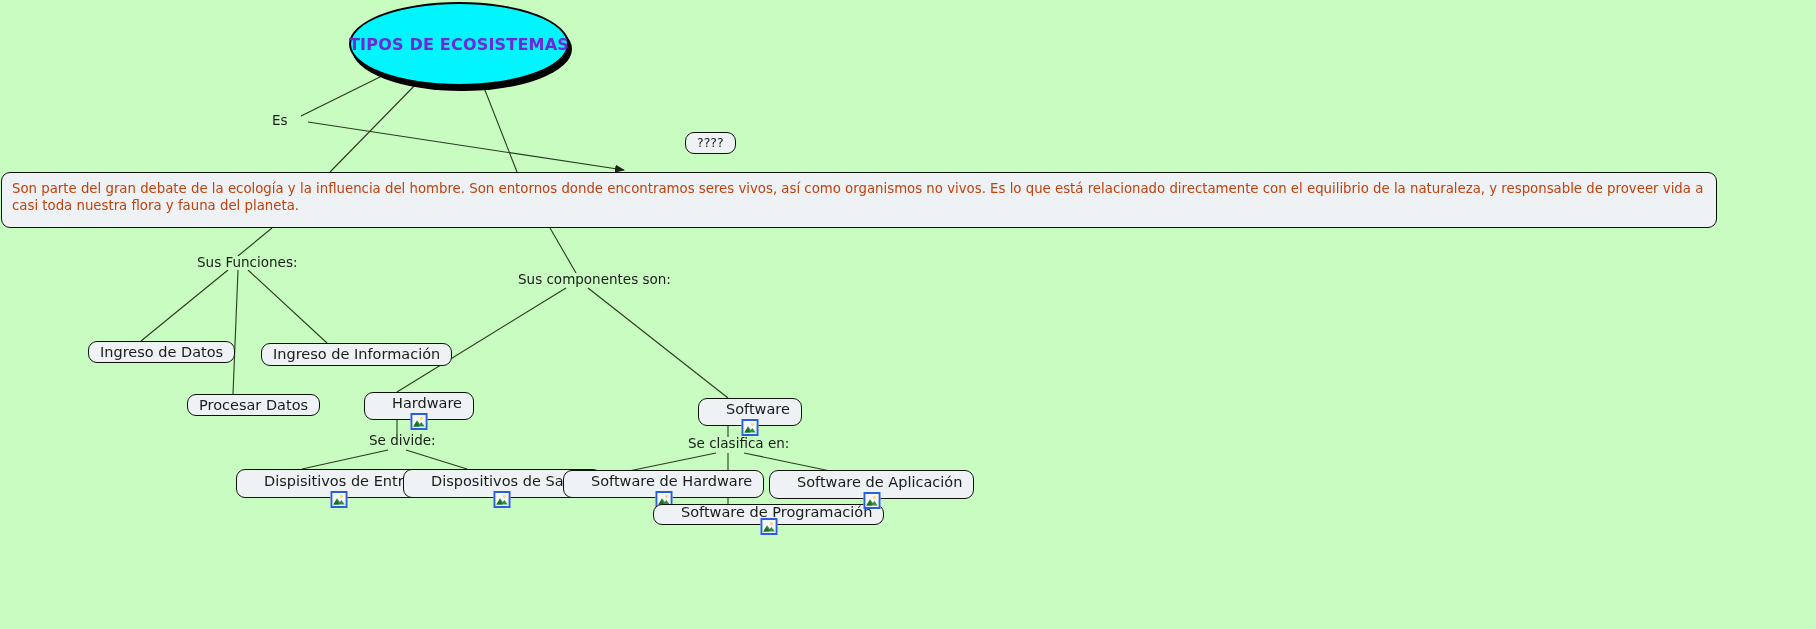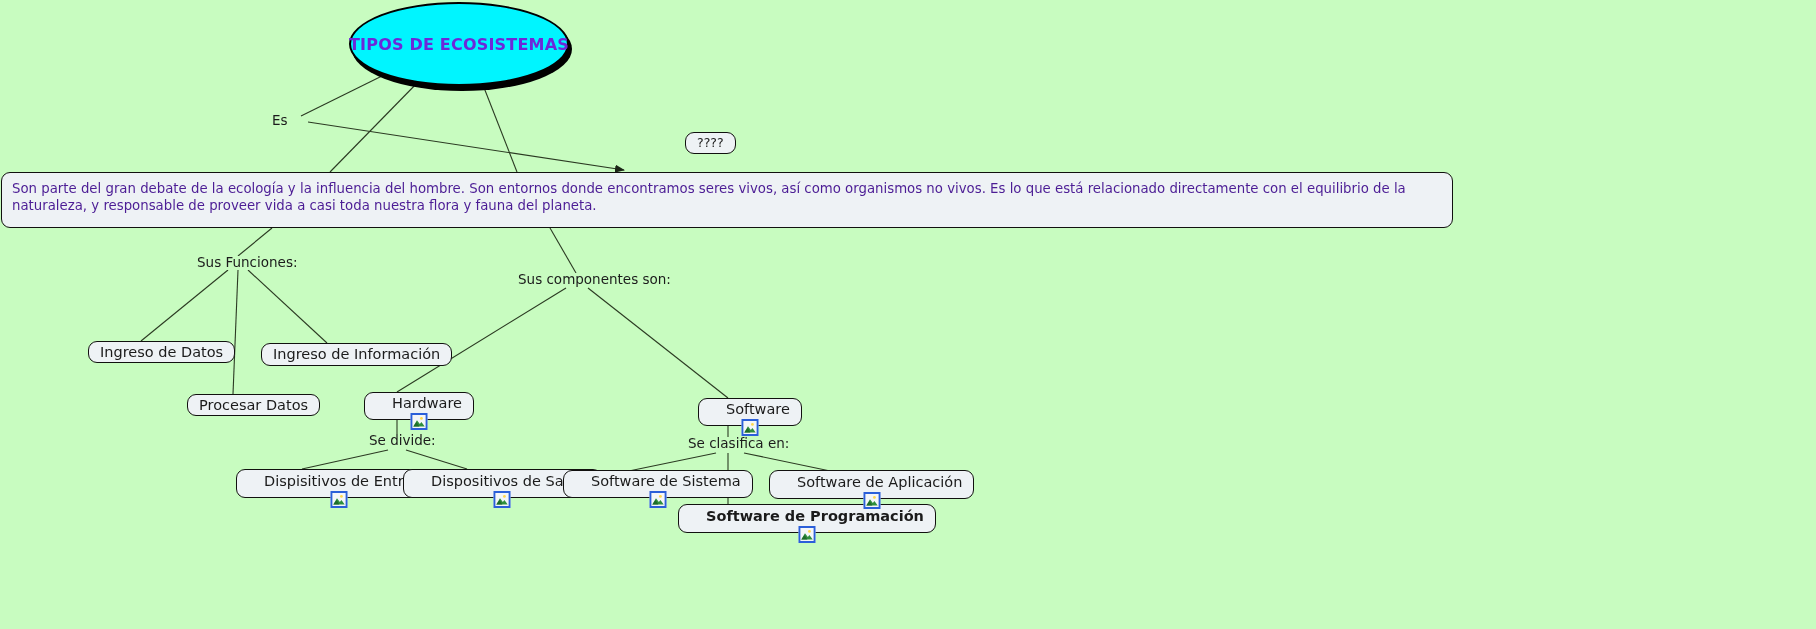--- a/index.html
+++ b/index.html
@@ -95,30 +95,30 @@
     letter-spacing: .2px;
     white-space: nowrap;
   }
 
   
   #description-box {
     position: absolute;
     z-index: 3;
     left: 1px;
     top: 172px;
-    width: 1452px;
+    width: 1716px;
     height: 56px;
     box-sizing: border-box;
     background: #eef2f5;
     border: 1.5px solid #11110f;
     border-radius: 9px;
     padding: 8px 10px 0 10px;
     font-size: 13.3px;
     line-height: 1.25;
-    color: #4c1d95;
+    color: #c2410c;
     overflow: hidden;
   }
 
   
   .edge-label {
     position: absolute;
     z-index: 2;
     font-size: 13.5px;
     color: #1b1b1b;
     background: #c8fcc0;
@@ -248,32 +248,32 @@
       <svg viewBox="0 0 16 16">
         <rect x="0" y="0" width="16" height="16" fill="#f4f6f8"></rect>
         <circle cx="11" cy="4.2" r="1.7" fill="#ffd84d"></circle>
         <path d="M1 14 L5.5 6.5 L9 11 L11 8.5 L15 14 Z" fill="#2f8f3d"></path>
         <path d="M1 14 L5 8.5 L8.5 14 Z" fill="#1f6b2a"></path>
       </svg>
     </span>
   </div>
 
   <div class="node has-badge" style="left:563px; top:470px; height:28px;">
-    <span>Software de Sistema</span>
-    <span class="img-badge">
-      <svg viewBox="0 0 16 16">
-        <rect x="0" y="0" width="16" height="16" fill="#f4f6f8"></rect>
-        <circle cx="11" cy="4.2" r="1.7" fill="#ffd84d"></circle>
-        <path d="M1 14 L5.5 6.5 L9 11 L11 8.5 L15 14 Z" fill="#2f8f3d"></path>
-        <path d="M1 14 L5 8.5 L8.5 14 Z" fill="#1f6b2a"></path>
-      </svg>
-    </span>
-  </div>
-
-  <div class="node has-badge" style="left:678px; top:504px; height:29px;font-weight:bold;">
+    <span>Software de Hardware</span>
+    <span class="img-badge">
+      <svg viewBox="0 0 16 16">
+        <rect x="0" y="0" width="16" height="16" fill="#f4f6f8"></rect>
+        <circle cx="11" cy="4.2" r="1.7" fill="#ffd84d"></circle>
+        <path d="M1 14 L5.5 6.5 L9 11 L11 8.5 L15 14 Z" fill="#2f8f3d"></path>
+        <path d="M1 14 L5 8.5 L8.5 14 Z" fill="#1f6b2a"></path>
+      </svg>
+    </span>
+  </div>
+
+  <div class="node has-badge" style="left:653px; top:504px; height:21px;">
     <span>Software de Programación</span>
     <span class="img-badge">
       <svg viewBox="0 0 16 16">
         <rect x="0" y="0" width="16" height="16" fill="#f4f6f8"></rect>
         <circle cx="11" cy="4.2" r="1.7" fill="#ffd84d"></circle>
         <path d="M1 14 L5.5 6.5 L9 11 L11 8.5 L15 14 Z" fill="#2f8f3d"></path>
         <path d="M1 14 L5 8.5 L8.5 14 Z" fill="#1f6b2a"></path>
       </svg>
     </span>
   </div>

